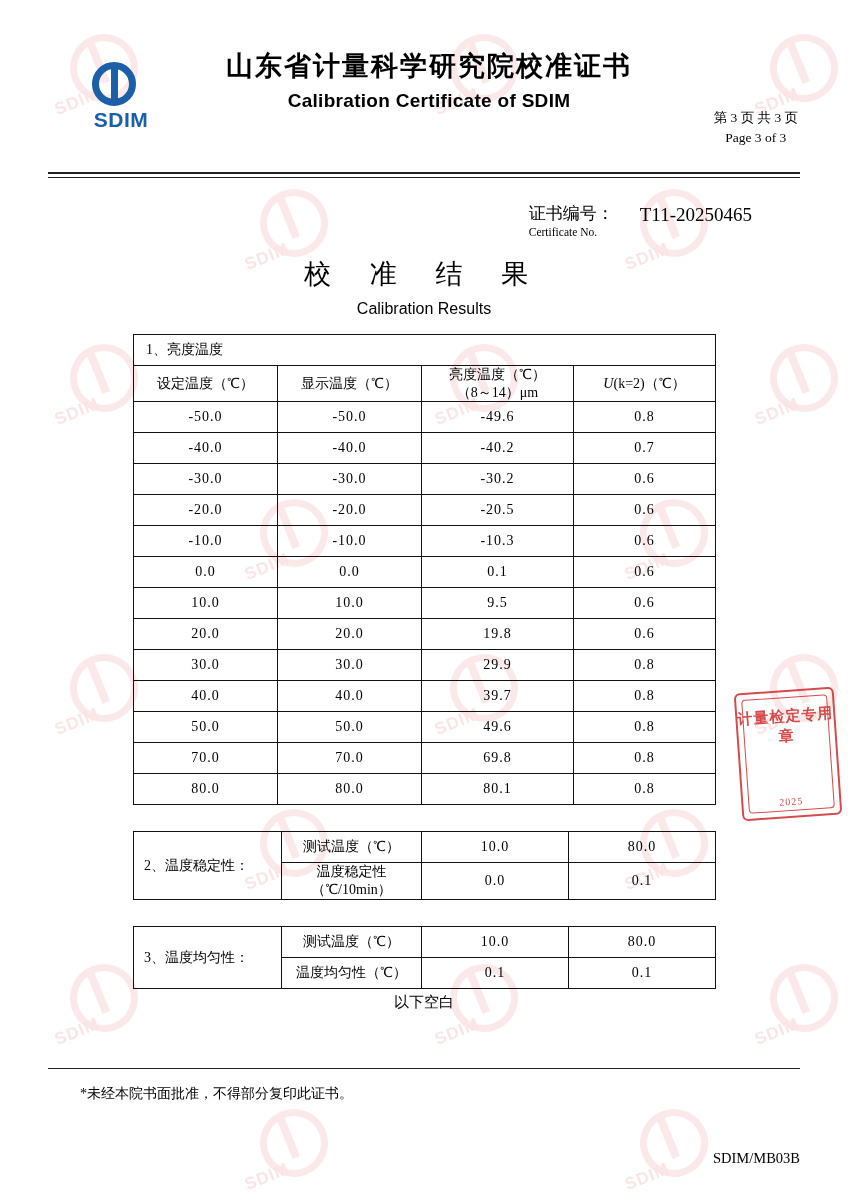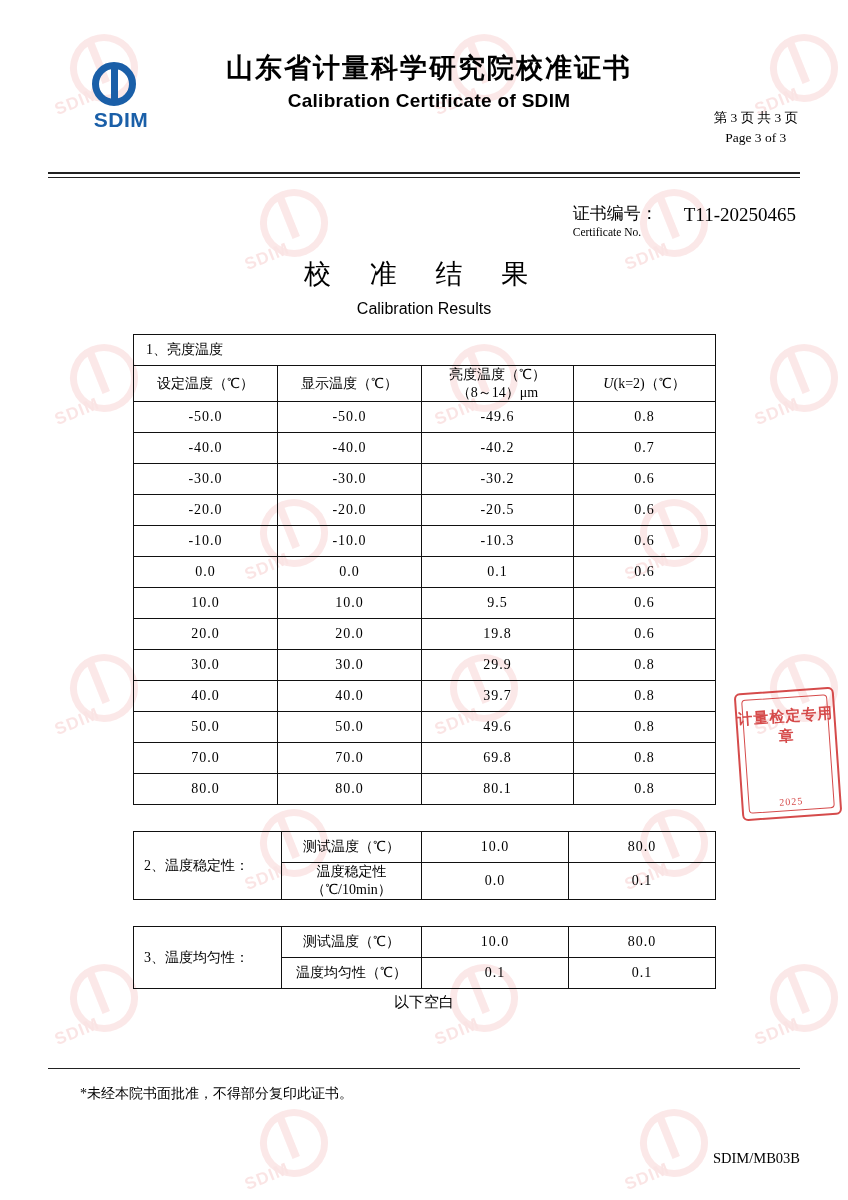--- a/index.html
+++ b/index.html
@@ -105,21 +105,21 @@
     font-weight: bold;
     font-size: 21px;
     color: #1a5fa8;
     letter-spacing: 0.5px;
   }
   .titles {
     text-align: center;
     margin-left: 10px;
   }
   .title-cn {
-    font-family: Liberation Sans, sans-serif;
+    font-family: Liberation Mono, monospace;
     font-weight: bold;
     font-size: 27px;
     letter-spacing: 2px;
     line-height: 1.25;
   }
   .title-en {
     font-family: "Liberation Sans", sans-serif;
     font-weight: bold;
     font-size: 19px;
     letter-spacing: 0.3px;
@@ -136,21 +136,21 @@
   .rule {
     margin: 10px 48px 0 48px;
     border-top: 2.5px solid #222;
     border-bottom: 1px solid #222;
     height: 3px;
   }
 
   
   .certno-row {
     margin-top: 26px;
-    padding-right: 52px;
+    padding-right: 96px;
     display: flex;
     justify-content: flex-end;
     align-items: flex-start;
   }
   .certno-label {
     text-align: left;
     font-size: 17px;
     line-height: 1.2;
   }
   .certno-label .en {

